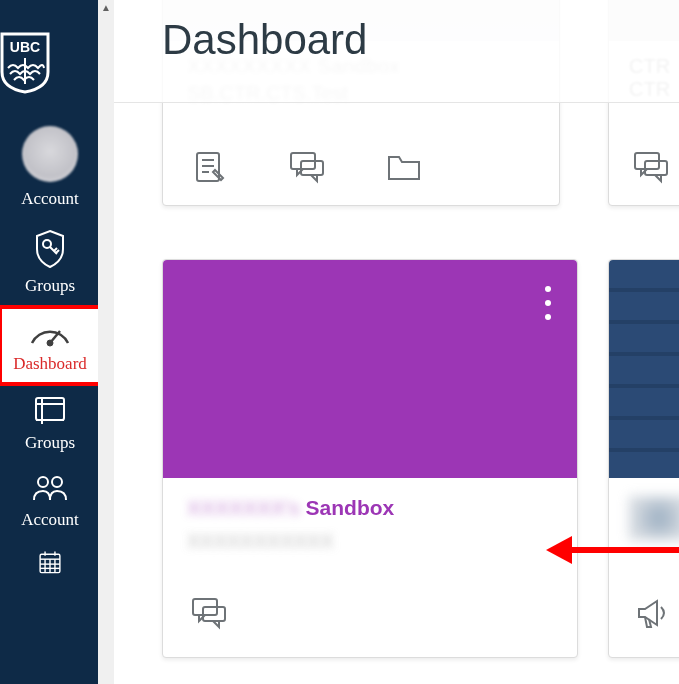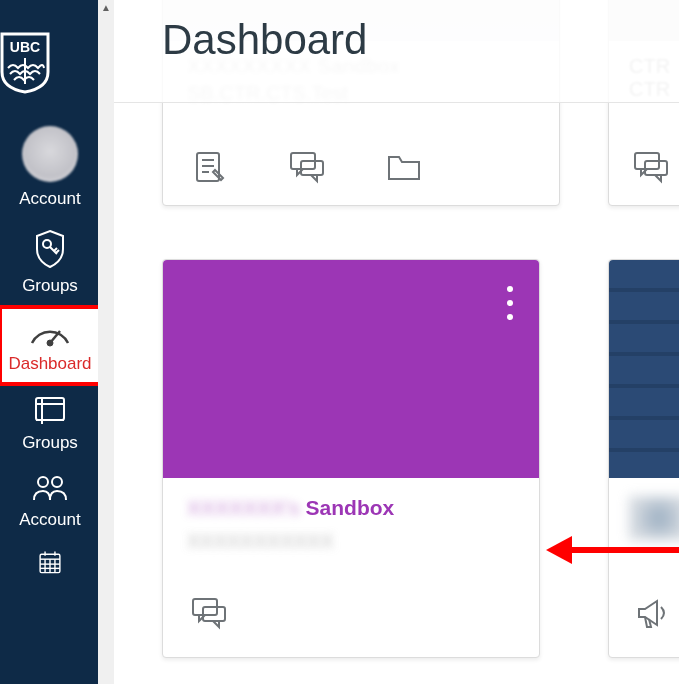--- a/index.html
+++ b/index.html
@@ -55,20 +55,21 @@
     
     .nav-item {
       width: 100px;
       display: flex;
       flex-direction: column;
       align-items: center;
       padding: 10px 4px 10px 4px;
       cursor: pointer;
       color: #fff;
       text-align: center;
+      font-family: Liberation Serif, serif;
     }
     .nav-item .nav-label {
       font-size: 17px;
       line-height: 1.25;
       margin-top: 6px;
       word-break: break-word;
     }
     
     .nav-item.active {
       background: #fff;
@@ -183,21 +184,21 @@
       color: #666;
       font-size: 20px;
       filter: blur(1.2px);
       opacity: 0.55;
     }
     .card-peek1 .card-actions { padding-left: 22px; }
     
     .card2 {
       left: 48px;
       top: 259px;
-      width: 378px;
+      width: 416px;
       height: 399px;
     }
     .card2 .card-image {
       height: 218px;
       background: #9c36b5;
       border-radius: 4px 4px 0 0;
       position: relative;
     }
     .more-dots {
       position: absolute;

